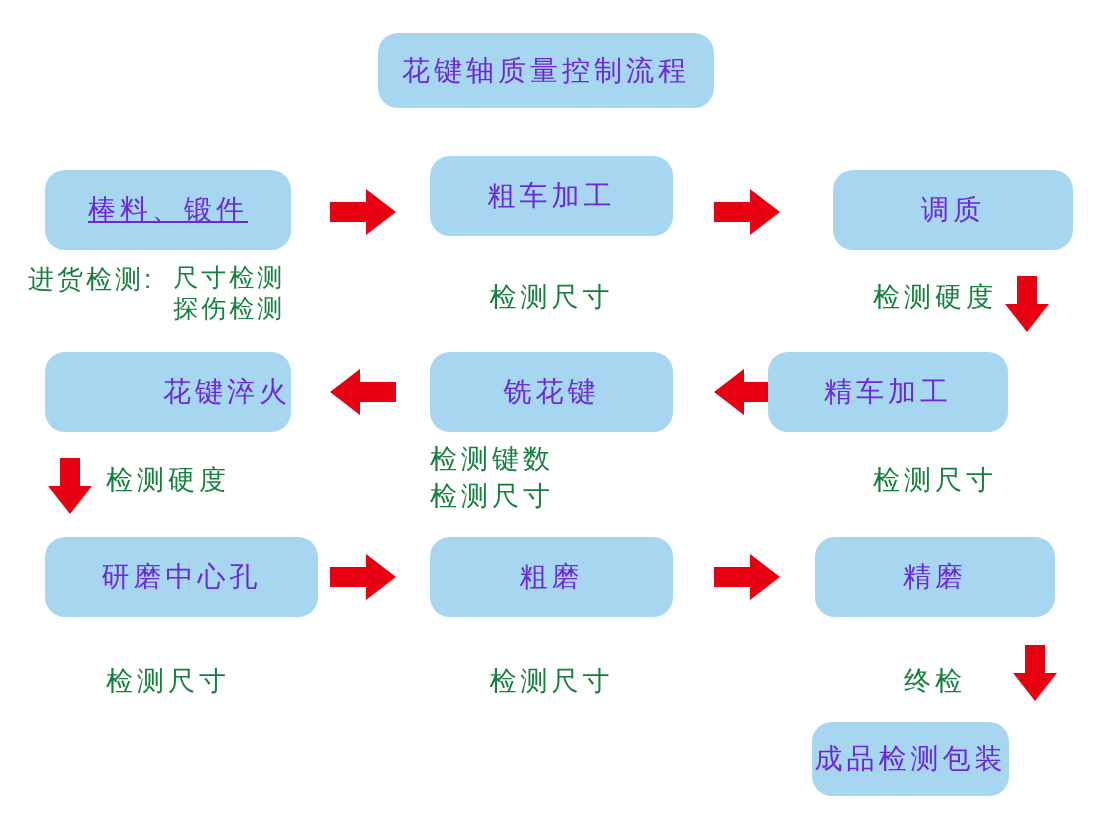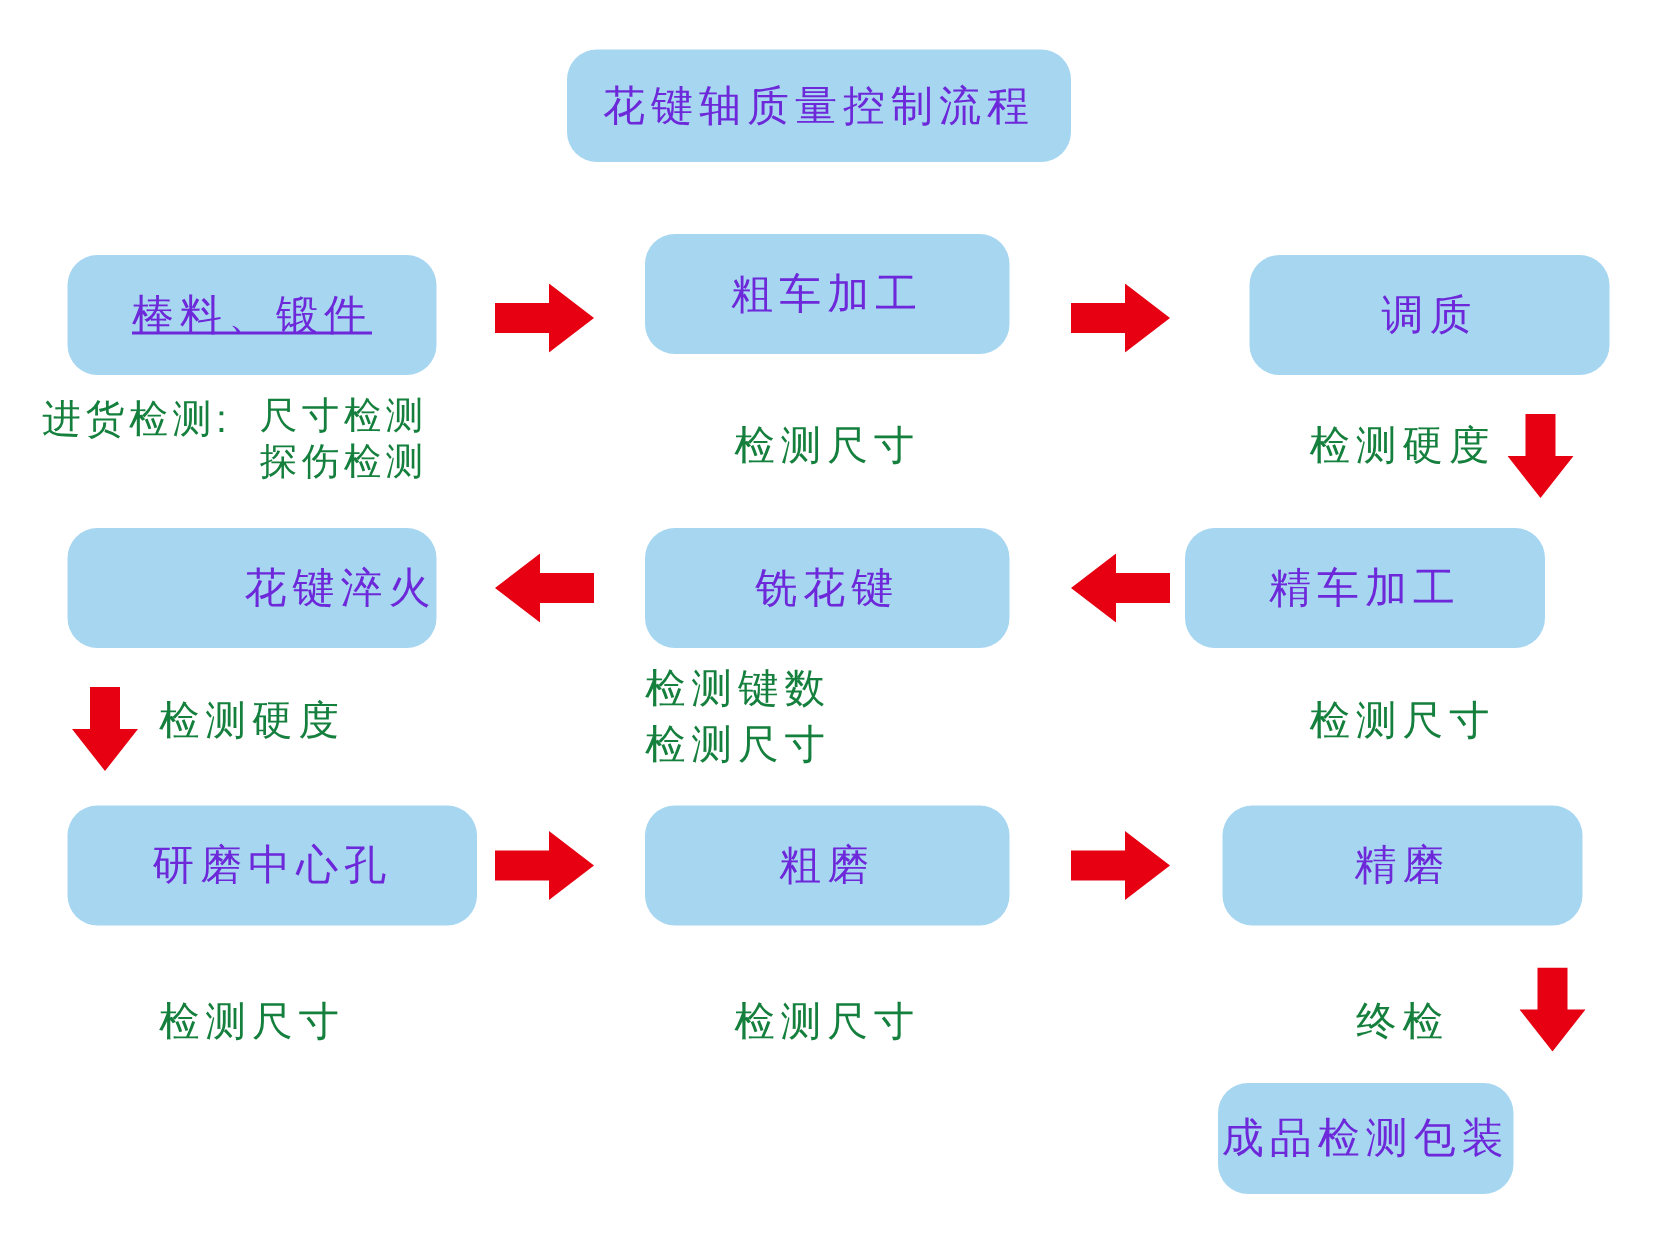--- a/index.html
+++ b/index.html
@@ -105,21 +105,21 @@
   </div>
   <svg class="arrow" style="left:330px; top:369px;" width="66" height="46" viewBox="0 0 66 46">
     <polygon points="66,13 30,13 30,0 0,23 30,46 30,33 66,33"></polygon>
   </svg>
   <div class="node" style="left:430px; top:352px; width:243px; height:80px;">
     <span>铣花键</span>
   </div>
   <svg class="arrow" style="left:714px; top:369px;" width="66" height="46" viewBox="0 0 66 46">
     <polygon points="66,13 30,13 30,0 0,23 30,46 30,33 66,33"></polygon>
   </svg>
-  <div class="node" style="left:790px; top:352px; width:240px; height:80px;">
+  <div class="node" style="left:768px; top:352px; width:240px; height:80px;">
     <span>精车加工</span>
   </div>
 
   <svg class="arrow" style="left:48px; top:458px;" width="44" height="56" viewBox="0 0 44 56">
     <polygon points="12,0 32,0 32,28 44,28 22,56 0,28 12,28"></polygon>
   </svg>
   <div class="lbl" style="left:45px; top:462px; width:246px;">
     <span>检测硬度</span>
   </div>
   <div class="lbl two-line" style="left:430px; top:441px; width:243px;">

